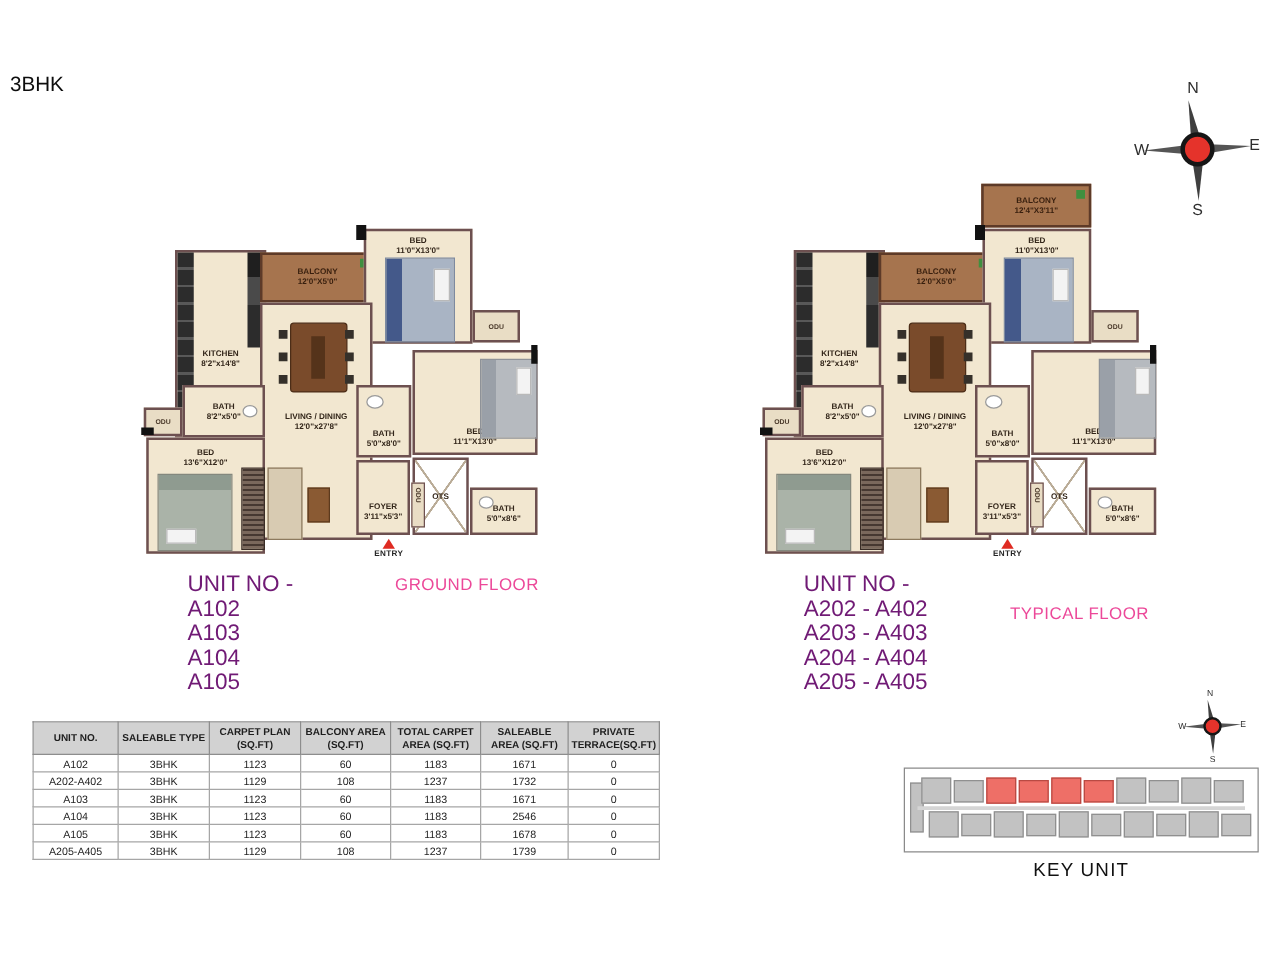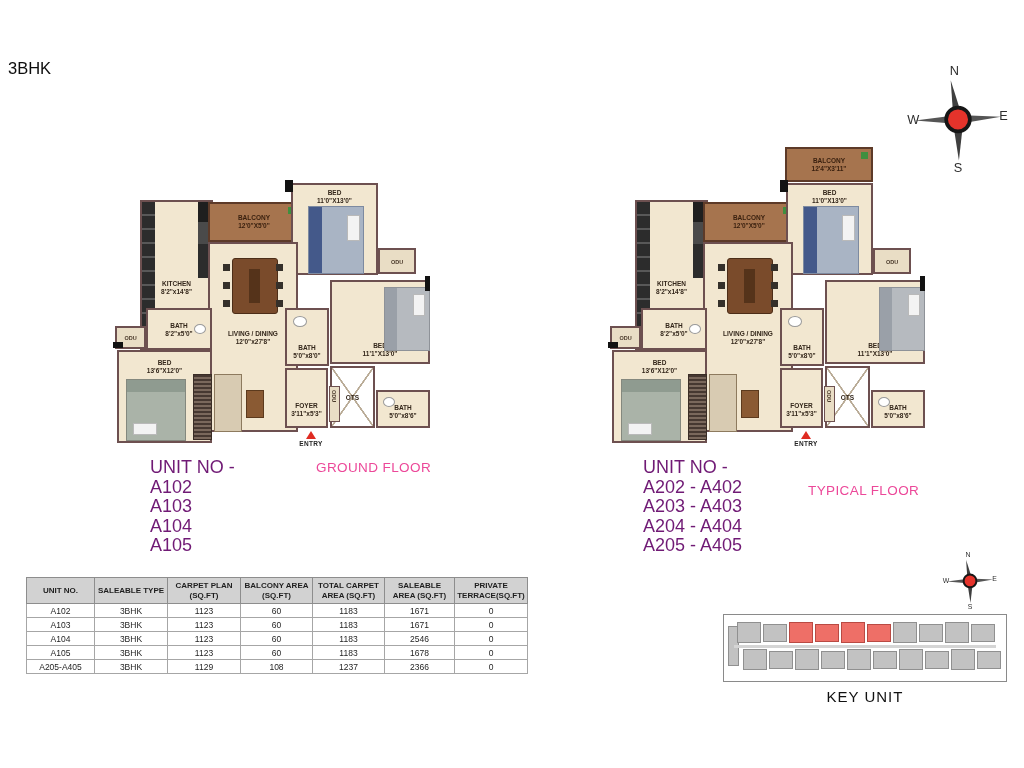--- a/index.html
+++ b/index.html
@@ -366,20 +366,29 @@
     <tr>
       <td>A102</td>
         <td>3BHK</td>
         <td>1123</td>
         <td>60</td>
         <td>1183</td>
         <td>1671</td>
         <td>0</td>
     </tr>
     <tr>
+      <td>A202-A402</td>
+        <td>3BHK</td>
+        <td>1129</td>
+        <td>108</td>
+        <td>1237</td>
+        <td>1732</td>
+        <td>0</td>
+    </tr>
+    <tr>
       <td>A103</td>
         <td>3BHK</td>
         <td>1123</td>
         <td>60</td>
         <td>1183</td>
         <td>1671</td>
         <td>0</td>
     </tr>
     <tr>
       <td>A104</td>
@@ -398,21 +407,21 @@
         <td>1183</td>
         <td>1678</td>
         <td>0</td>
     </tr>
     <tr>
       <td>A205-A405</td>
         <td>3BHK</td>
         <td>1129</td>
         <td>108</td>
         <td>1237</td>
-        <td>2366</td>
+        <td>1739</td>
         <td>0</td>
     </tr>
   </tbody>
 </table>
 
 <svg class="compass-mini" viewBox="0 0 114 124">
   <polygon points="49,20 52,63 62,61" fill="#3f3f3f"></polygon>
   <polygon points="104,60 57,58 57,68" fill="#555"></polygon>
   <polygon points="10,64 57,58 57,68" fill="#555"></polygon>
   <polygon points="58,108 51,63 63,63" fill="#3f3f3f"></polygon>

